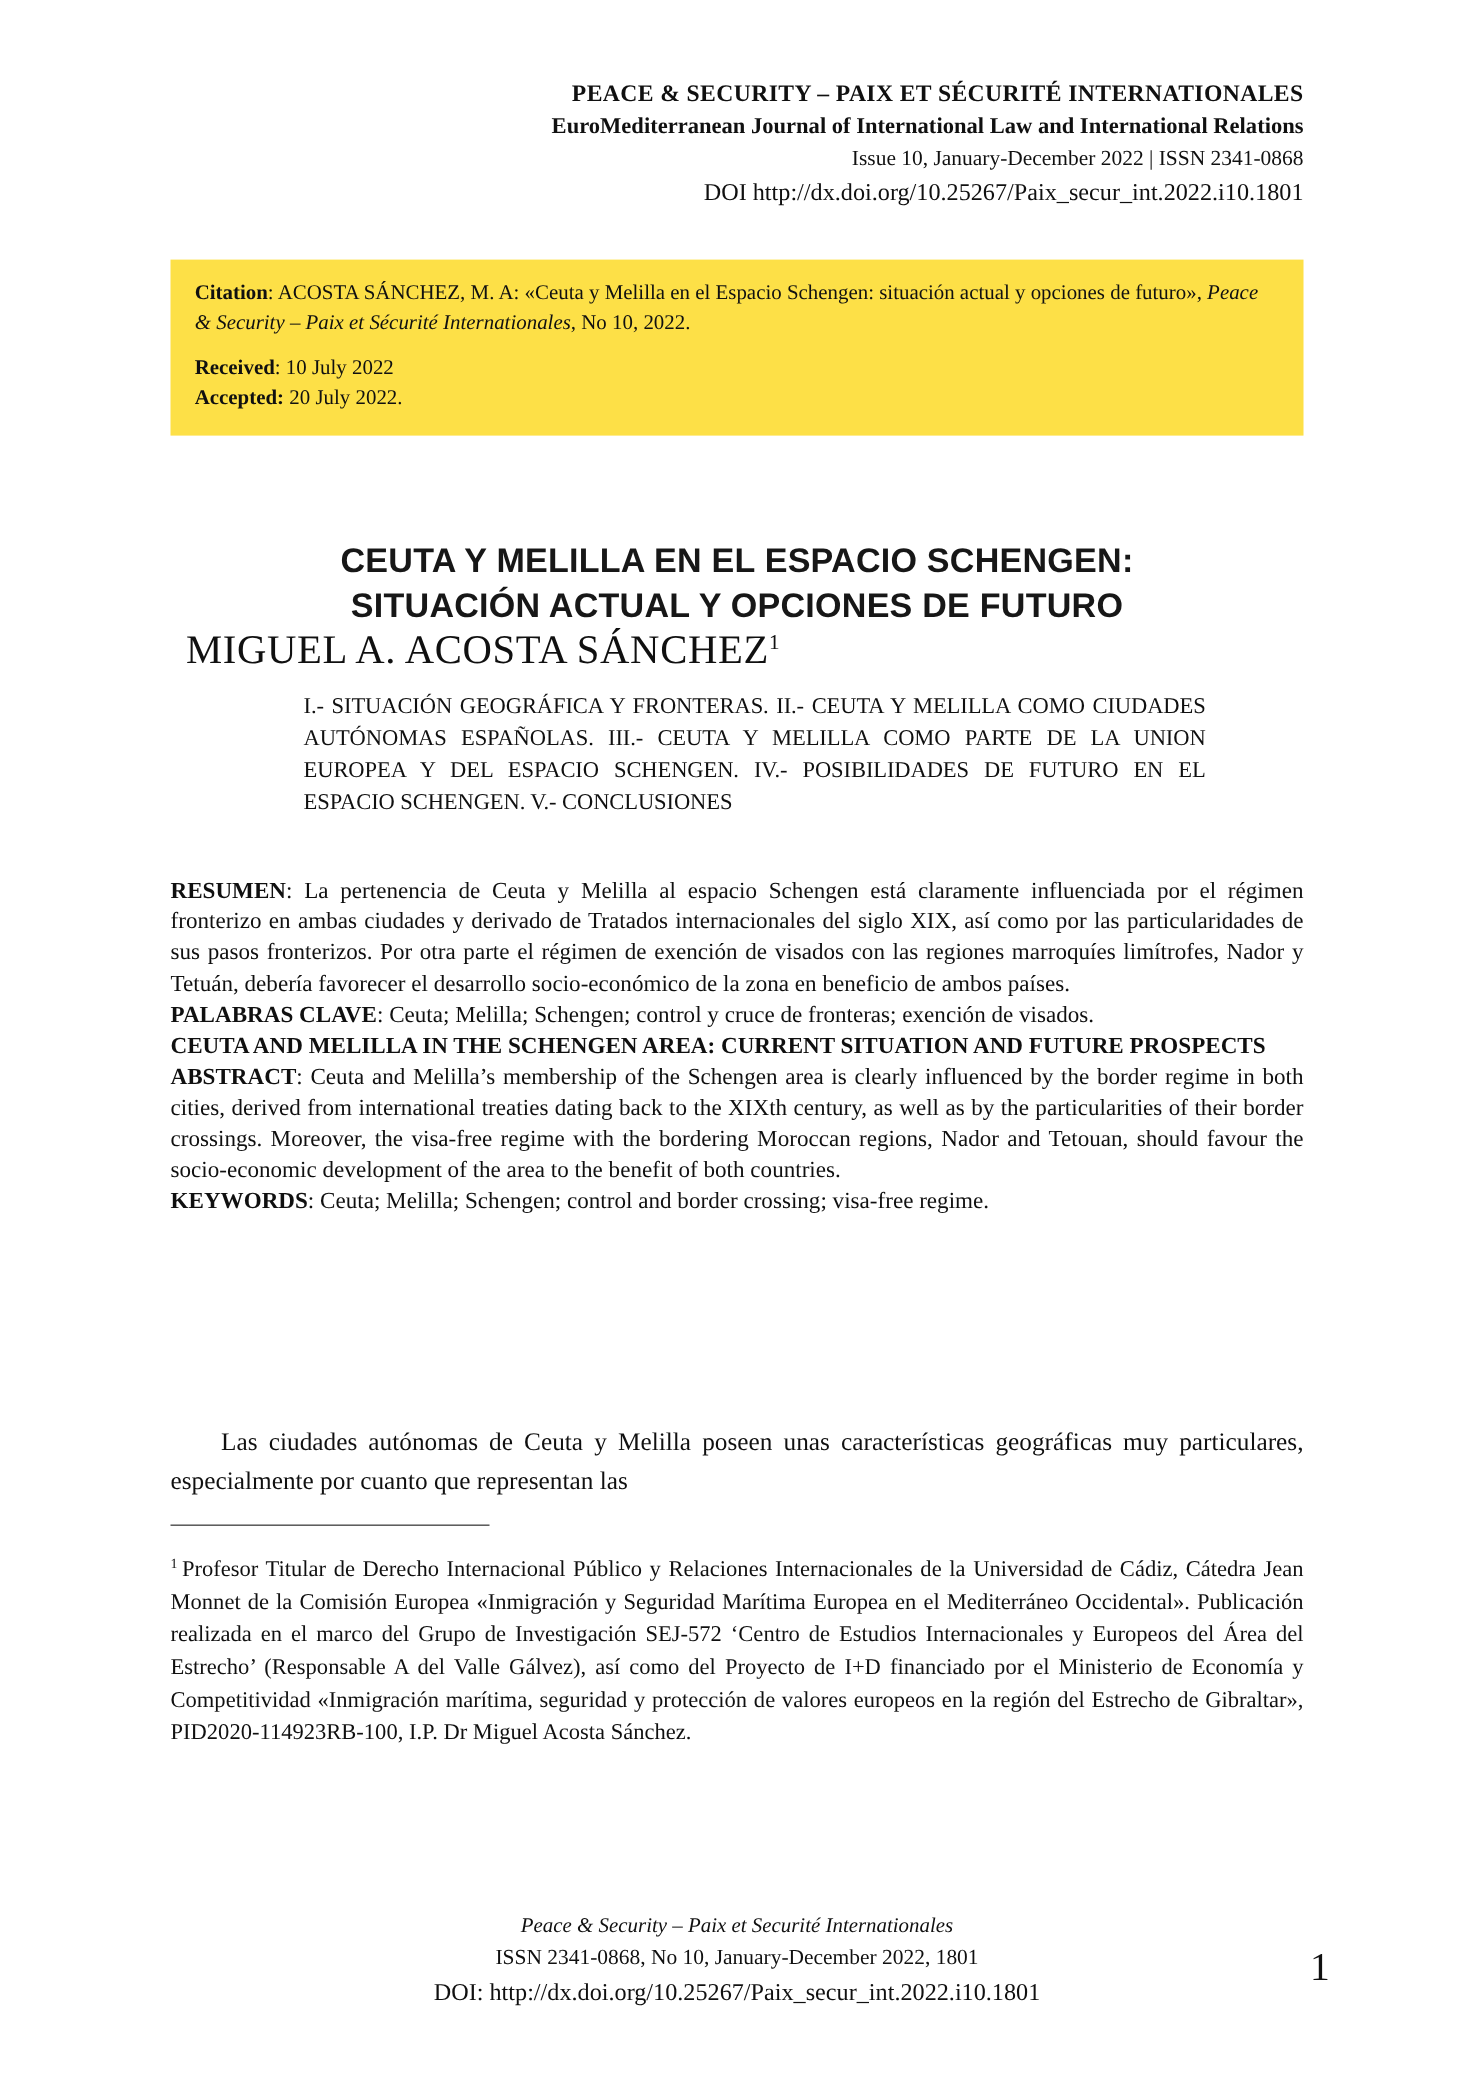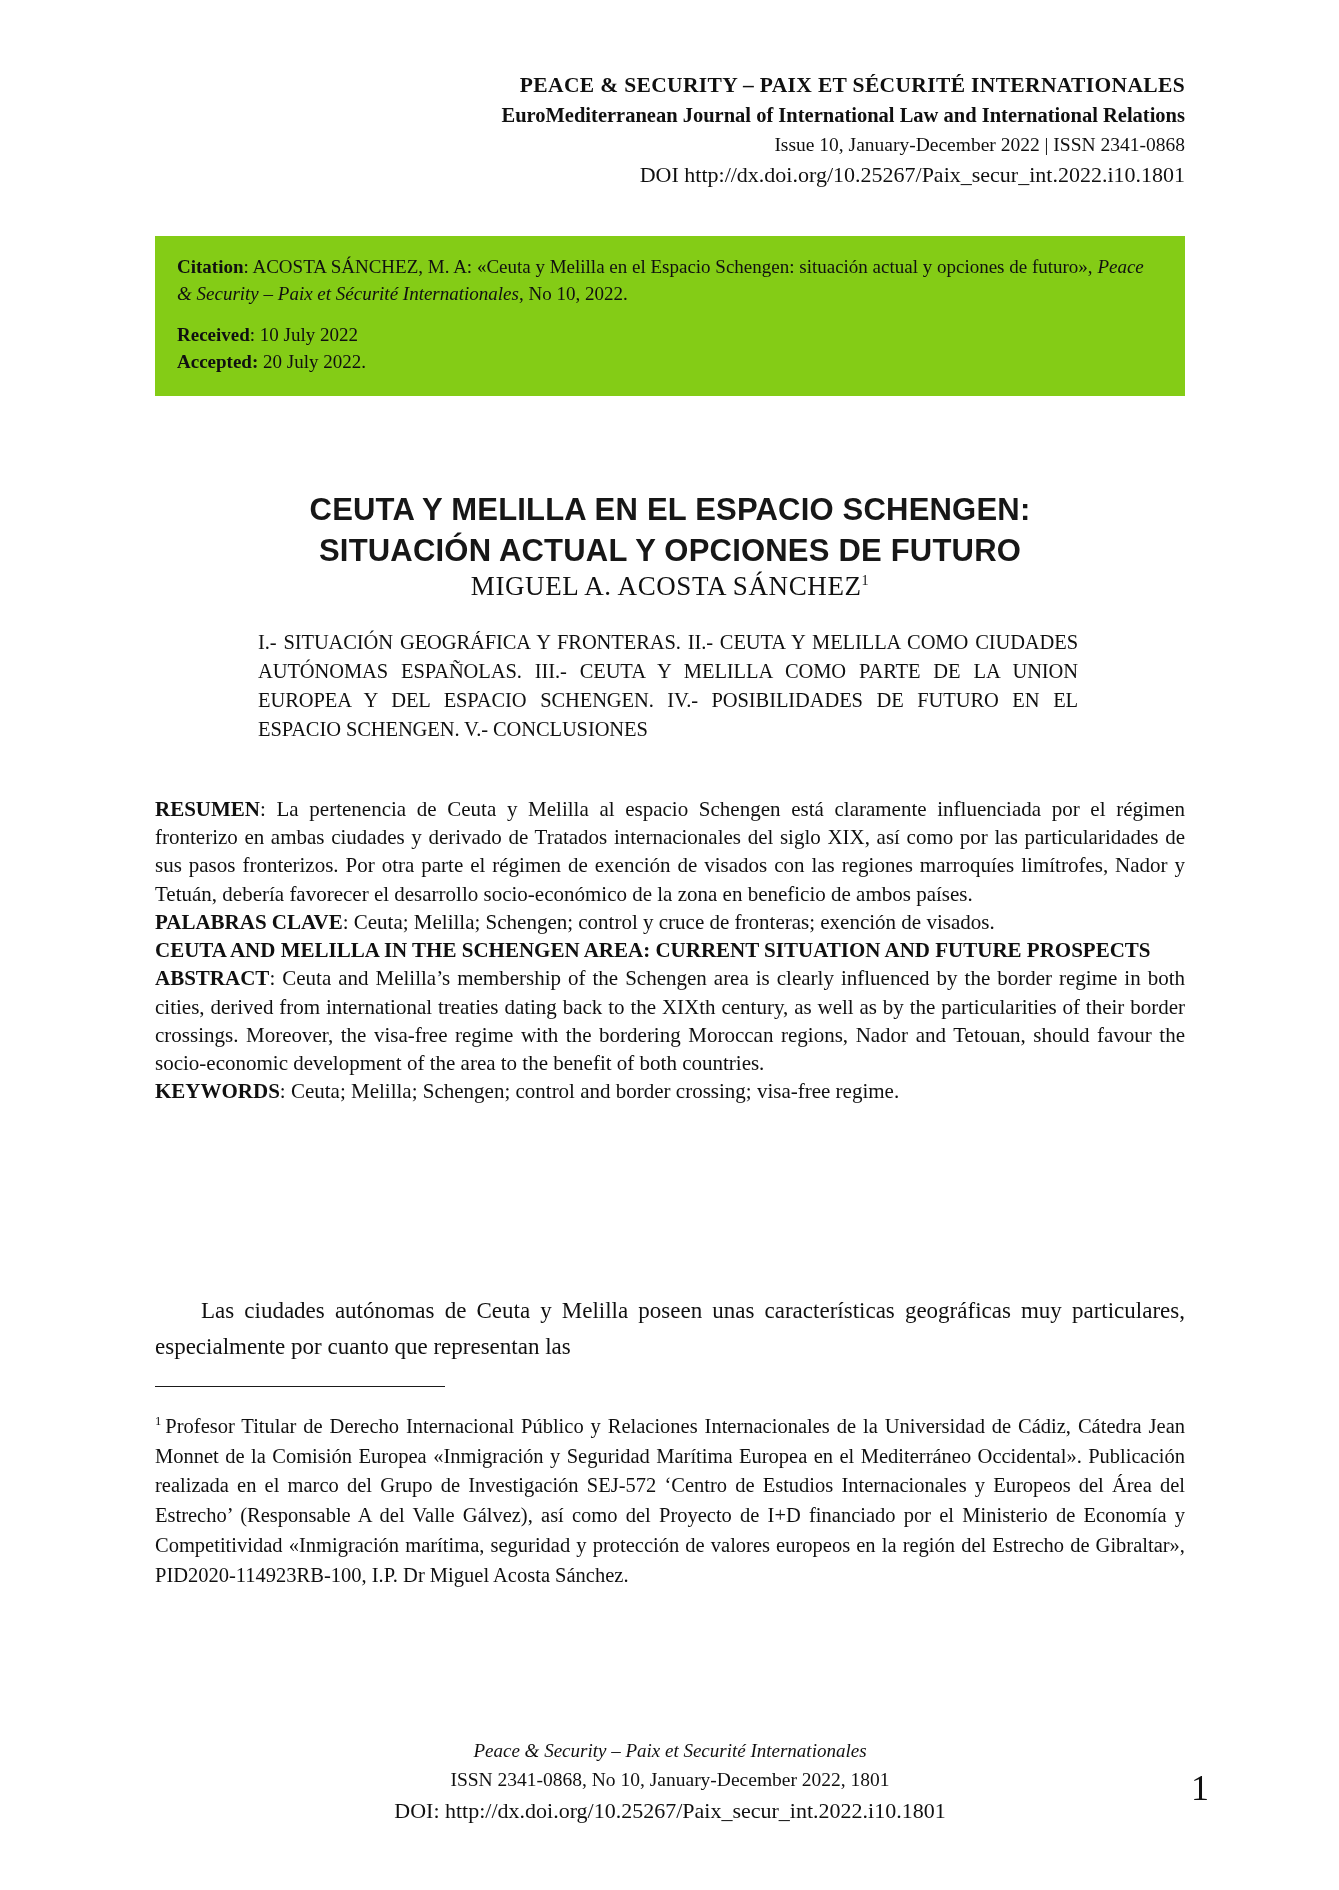--- a/index.html
+++ b/index.html
@@ -58,21 +58,21 @@
     margin-top: 2px;
     white-space: nowrap;
   }
 
   
   .citation-box {
     position: absolute;
     left: 155px;
     top: 236px;
     width: 1030px;
-    background: #84cc16;
+    background: #fde047;
     box-sizing: border-box;
     padding: 18px 30px 20px 22px;
   }
   .citation-text {
     font-size: 19px;
     line-height: 1.42;
     text-align: left;
   }
   .citation-text .lbl {
     font-weight: bold;
@@ -96,38 +96,38 @@
     font-size: 31px;
     line-height: 1.33;
     letter-spacing: 0.2px;
     color: #171717;
   }
   .doc-title .t-line { display: block; white-space: nowrap; }
 
   
   .author {
     position: absolute;
-    left: 155px;
+    left: 169px;
     top: 572px;
     width: 1030px;
-    text-align: center;
-    font-size: 27px;
+    text-align: left;
+    font-size: 37px;
     letter-spacing: 0.6px;
     line-height: 1.1;
     white-space: nowrap;
   }
   .author sup {
     font-size: 0.52em;
     vertical-align: super;
   }
 
   
   .toc {
     position: absolute;
-    left: 258px;
+    left: 276px;
     top: 628px;
     width: 820px;
     font-size: 20.5px;
     line-height: 1.42;
     text-align: justify;
     text-align-last: left;
     letter-spacing: -0.1px;
   }
 
   

